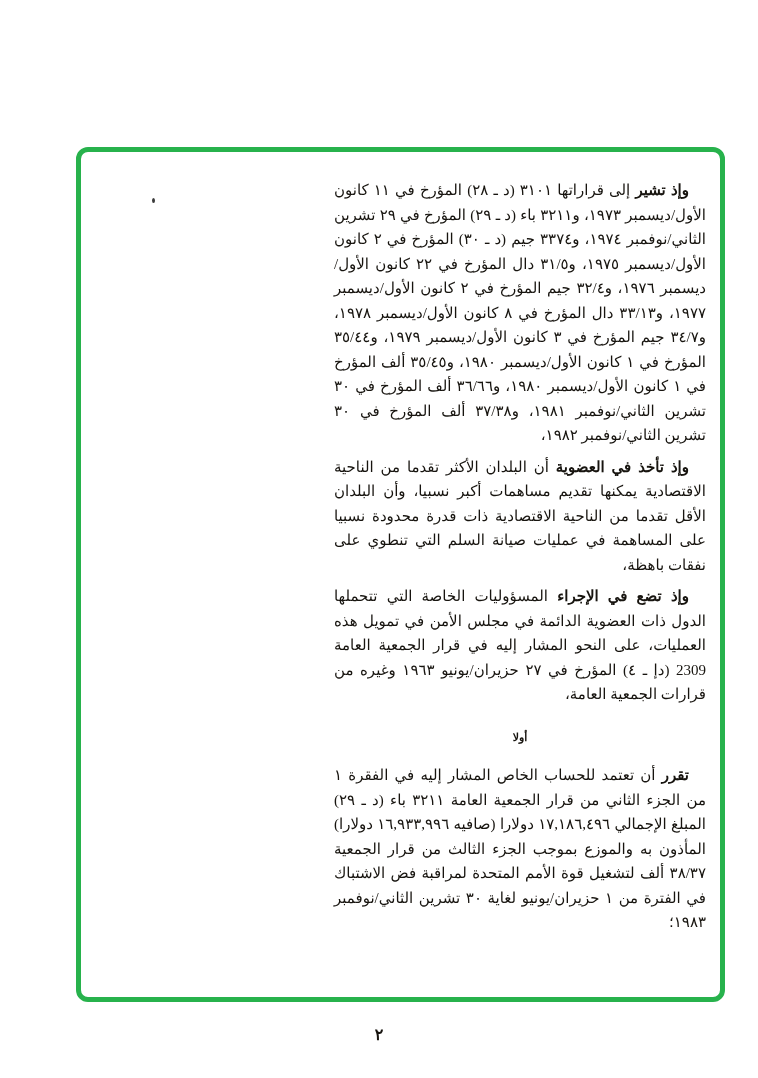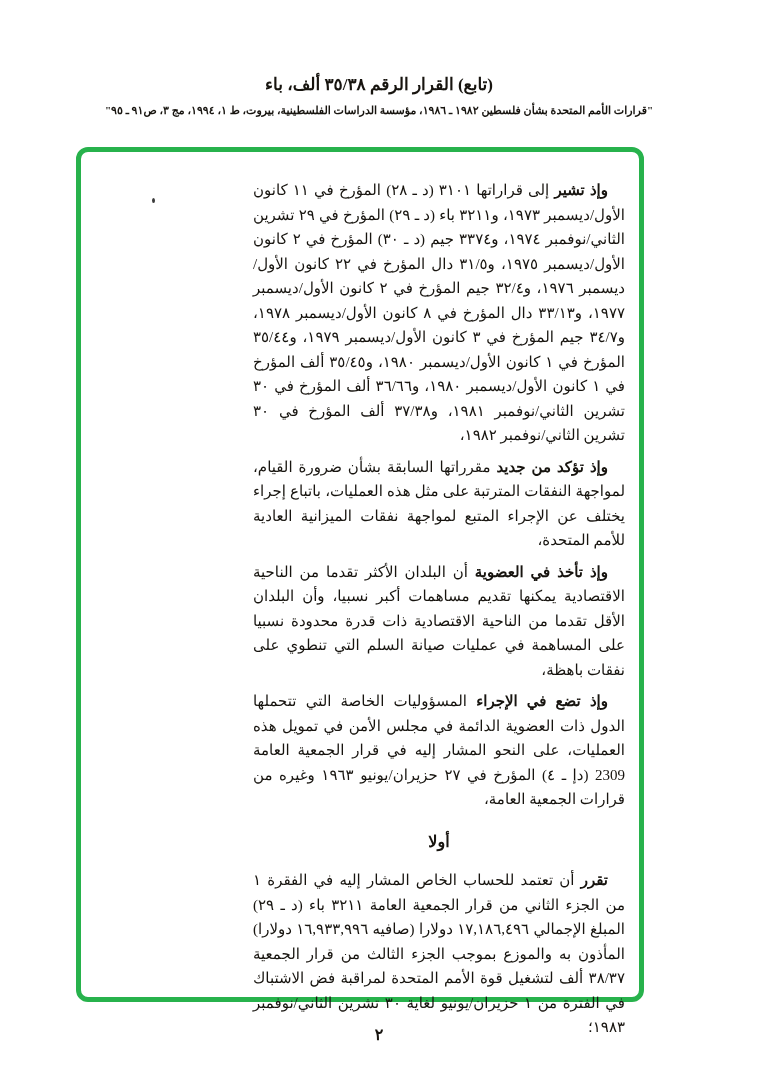--- a/index.html
+++ b/index.html
@@ -29,21 +29,21 @@
   }
   .doc-citation {
     font-size: 11px;
     font-weight: bold;
     letter-spacing: 0.1px;
   }
   .green-box {
     position: absolute;
     left: 76px;
     top: 147px;
-    width: 568px;
+    width: 649px;
     height: 855px;
     border: 5px solid #27b24c;
     border-radius: 12px;
     background: transparent;
   }
   .text-column {
     position: absolute;
     top: 26px;
     right: 14px;
     width: 372px;
@@ -53,21 +53,21 @@
     line-height: 24.5px;
   }
   .para {
     margin-bottom: 7px;
     text-indent: 17px;
   }
   .para .lead { font-weight: bold; }
   .section-heading {
     text-align: center;
     text-indent: 0;
-    font-size: 16px;
+    font-size: 11px;
     font-weight: bold;
     margin: 18px 0 14px 0;
   }
   .page-footer {
     position: absolute;
     bottom: 34px;
     left: 0;
     right: 0;
     text-align: center;
   }
@@ -83,33 +83,28 @@
     height: 5px;
     background: #3a3a3a;
     border-radius: 50%;
   }
 </style>
 </head>
 <body>
 
 <div class="page">
 
-  <div class="doc-header">
-    <div class="doc-title" lang="ar" dir="rtl">(تابع) القرار الرقم ٣٥/٣٨ ألف، باء</div>
-    <div class="doc-citation" lang="ar" dir="rtl">"قرارات الأمم المتحدة بشأن فلسطين ١٩٨٢ ـ ١٩٨٦، مؤسسة الدراسات الفلسطينية، بيروت، ط ١، ١٩٩٤، مج ٣، ص٩١ ـ ٩٥"</div>
-  </div>
 
   <div class="scan-artifact"></div>
 
   <div class="green-box" style="border-color: rgb(39, 178, 76);">
     <div class="text-column" lang="ar" dir="rtl">
 
       <p class="para"><span class="lead">وإذ تشير</span><span> إلى قراراتها ٣١٠١ (د ـ ٢٨) المؤرخ في ١١ كانون الأول/ديسمبر ١٩٧٣، و٣٢١١ باء (د ـ ٢٩) المؤرخ في ٢٩ تشرين الثاني/نوفمبر ١٩٧٤، و٣٣٧٤ جيم (د ـ ٣٠) المؤرخ في ٢ كانون الأول/ديسمبر ١٩٧٥، و٣١/٥ دال المؤرخ في ٢٢ كانون الأول/ديسمبر ١٩٧٦، و٣٢/٤ جيم المؤرخ في ٢ كانون الأول/ديسمبر ١٩٧٧، و٣٣/١٣ دال المؤرخ في ٨ كانون الأول/ديسمبر ١٩٧٨، و٣٤/٧ جيم المؤرخ في ٣ كانون الأول/ديسمبر ١٩٧٩، و٣٥/٤٤ المؤرخ في ١ كانون الأول/ديسمبر ١٩٨٠، و٣٥/٤٥ ألف المؤرخ في ١ كانون الأول/ديسمبر ١٩٨٠، و٣٦/٦٦ ألف المؤرخ في ٣٠ تشرين الثاني/نوفمبر ١٩٨١، و٣٧/٣٨ ألف المؤرخ في ٣٠ تشرين الثاني/نوفمبر ١٩٨٢،</span></p>
 
-      <p class="para"><span class="lead">وإذ تؤكد من جديد</span><span> مقرراتها السابقة بشأن ضرورة القيام، لمواجهة النفقات المترتبة على مثل هذه العمليات، باتباع إجراء يختلف عن الإجراء المتبع لمواجهة نفقات الميزانية العادية للأمم المتحدة،</span></p>
 
       <p class="para"><span class="lead">وإذ تأخذ في العضوية</span><span> أن البلدان الأكثر تقدما من الناحية الاقتصادية يمكنها تقديم مساهمات أكبر نسبيا، وأن البلدان الأقل تقدما من الناحية الاقتصادية ذات قدرة محدودة نسبيا على المساهمة في عمليات صيانة السلم التي تنطوي على نفقات باهظة،</span></p>
 
       <p class="para"><span class="lead">وإذ تضع في الإجراء</span><span> المسؤوليات الخاصة التي تتحملها الدول ذات العضوية الدائمة في مجلس الأمن في تمويل هذه العمليات، على النحو المشار إليه في قرار الجمعية العامة 2309 (دإ ـ ٤) المؤرخ في ٢٧ حزيران/يونيو ١٩٦٣ وغيره من قرارات الجمعية العامة،</span></p>
 
       <h2 class="section-heading">أولا</h2>
 
       <p class="para"><span class="lead">تقرر</span><span> أن تعتمد للحساب الخاص المشار إليه في الفقرة ١ من الجزء الثاني من قرار الجمعية العامة ٣٢١١ باء (د ـ ٢٩) المبلغ الإجمالي ١٧,١٨٦,٤٩٦ دولارا (صافيه ١٦,٩٣٣,٩٩٦ دولارا) المأذون به والموزع بموجب الجزء الثالث من قرار الجمعية ٣٨/٣٧ ألف لتشغيل قوة الأمم المتحدة لمراقبة فض الاشتباك في الفترة من ١ حزيران/يونيو لغاية ٣٠ تشرين الثاني/نوفمبر ١٩٨٣؛</span></p>
 
     </div>

